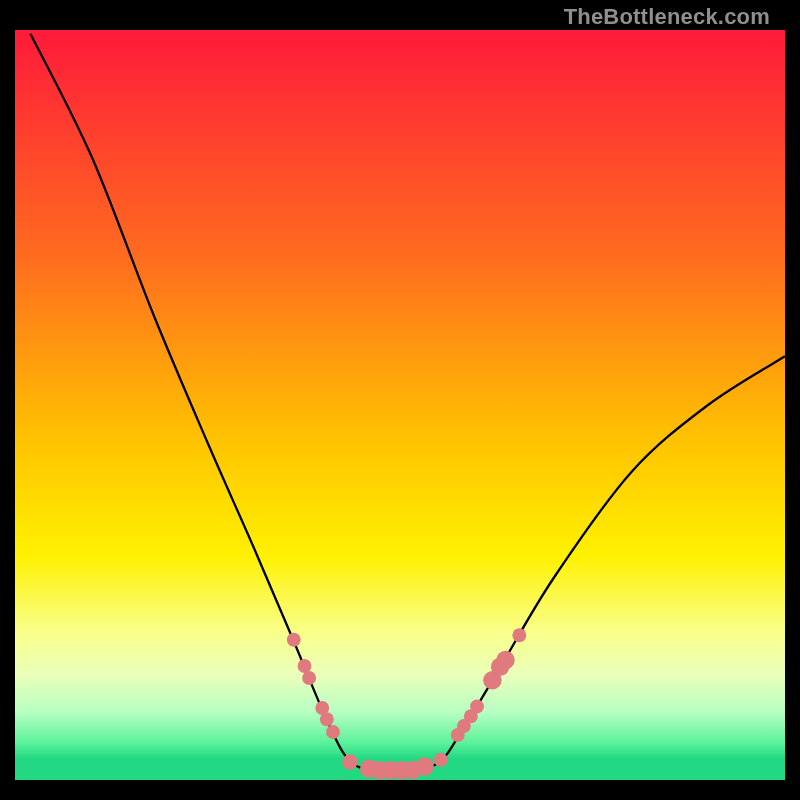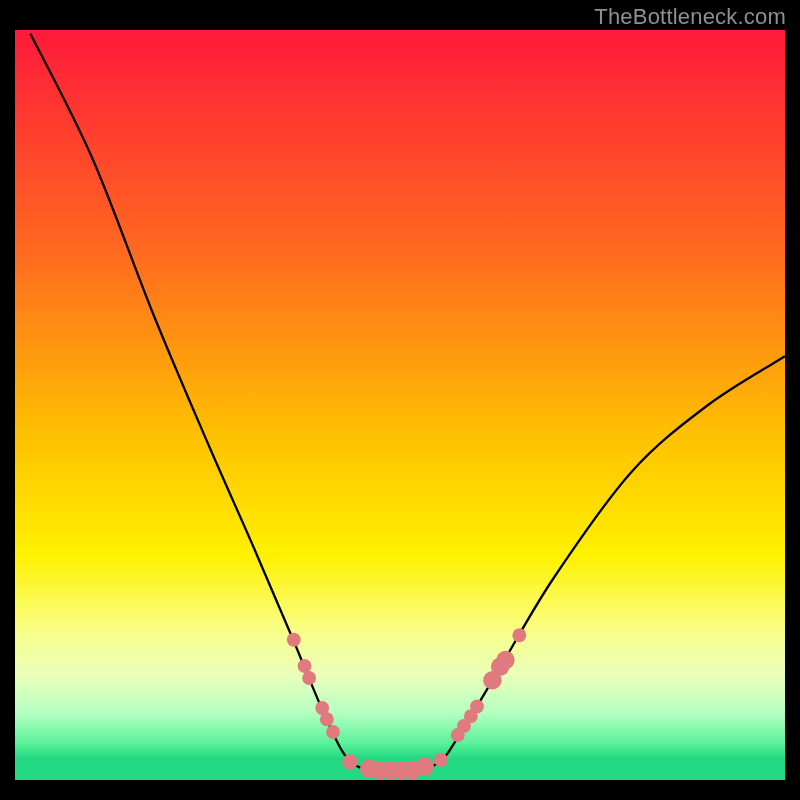--- a/index.html
+++ b/index.html
@@ -12,24 +12,24 @@
   }
   .stage {
     position: relative;
     width: 800px;
     height: 800px;
     background: #000;
   }
   .watermark {
     position: absolute;
     top: 4px;
-    right: 14px;
+    right: 30px;
     font-family: Arial, Helvetica, sans-serif;
     font-size: 22px;
-    font-weight: 400;
+    font-weight: 700;
     color: #8f8f8f;
     letter-spacing: 0.2px;
     z-index: 10;
     text-align: center;
   }
   svg {
     position: absolute;
     top: 0;
     left: 0;
   }

